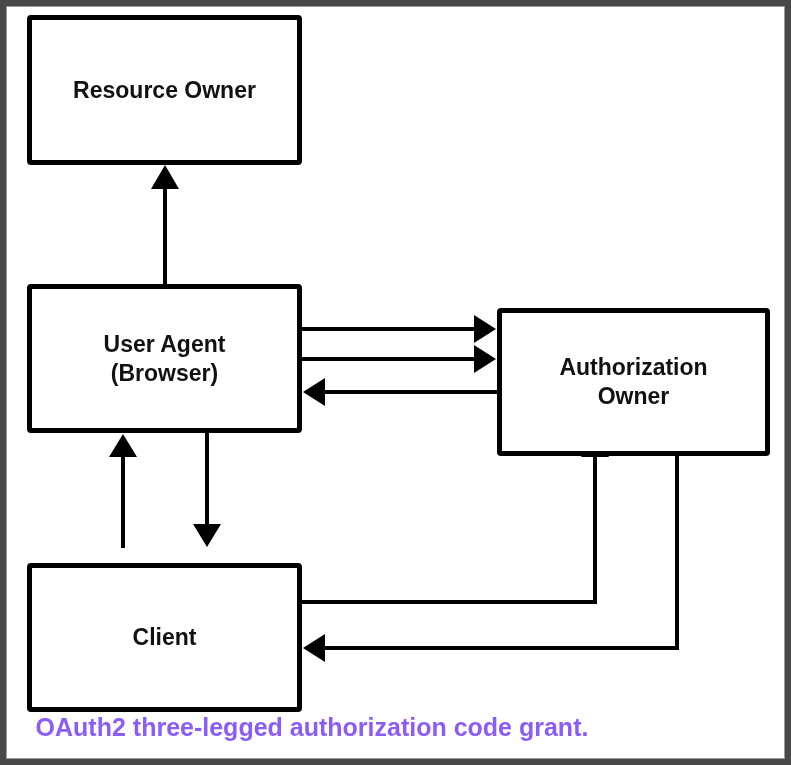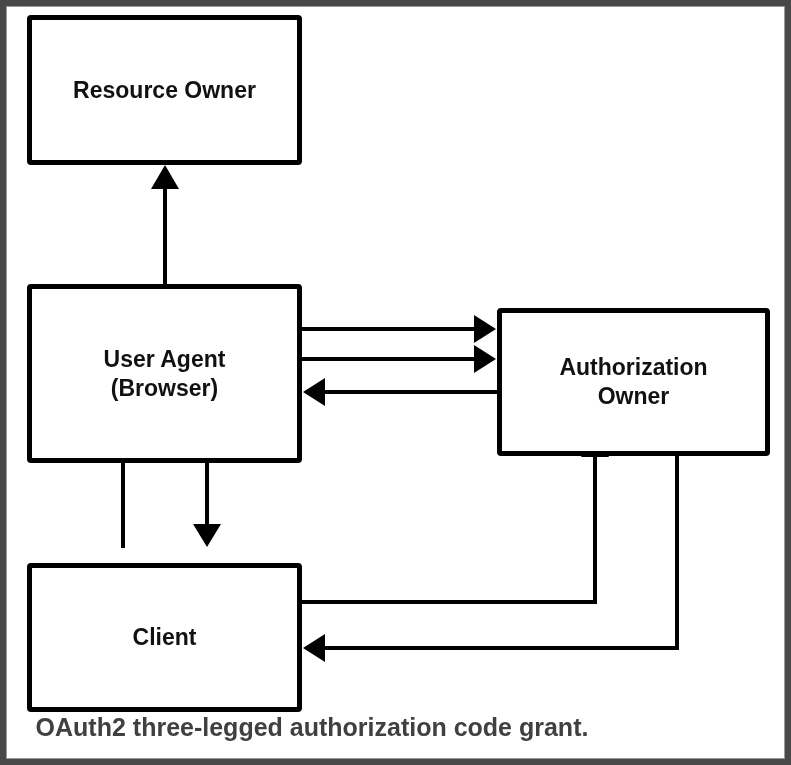--- a/index.html
+++ b/index.html
@@ -43,32 +43,32 @@
   }
   .node .label-line {
     font-weight: bold;
     font-size: 23px;
     line-height: 29px;
     color: #111111;
     text-align: center;
     white-space: nowrap;
   }
   #node-resource-owner { left: 27px; top: 15px;  width: 275px; height: 150px; }
-  #node-user-agent     { left: 27px; top: 284px; width: 275px; height: 179px; }
+  #node-user-agent     { left: 27px; top: 284px; width: 275px; height: 149px; }
   #node-auth-server    { left: 497px; top: 285px; width: 273px; height: 148px; margin-top: 23px; }
   #node-client         { left: 27px; top: 548px; width: 275px; height: 149px; margin-top: 15px; }
   #caption {
     position: absolute;
     left: 22px;
     top: 713px;
     width: 580px;
     text-align: center;
     font-weight: bold;
     font-size: 25px;
-    color: #404040;
+    color: #8b5cf6;
     z-index: 10;
     white-space: nowrap;
   }
   .stroke {
     stroke: #000000;
     stroke-width: 4;
     fill: none;
   }
   .head {
     fill: #000000;

